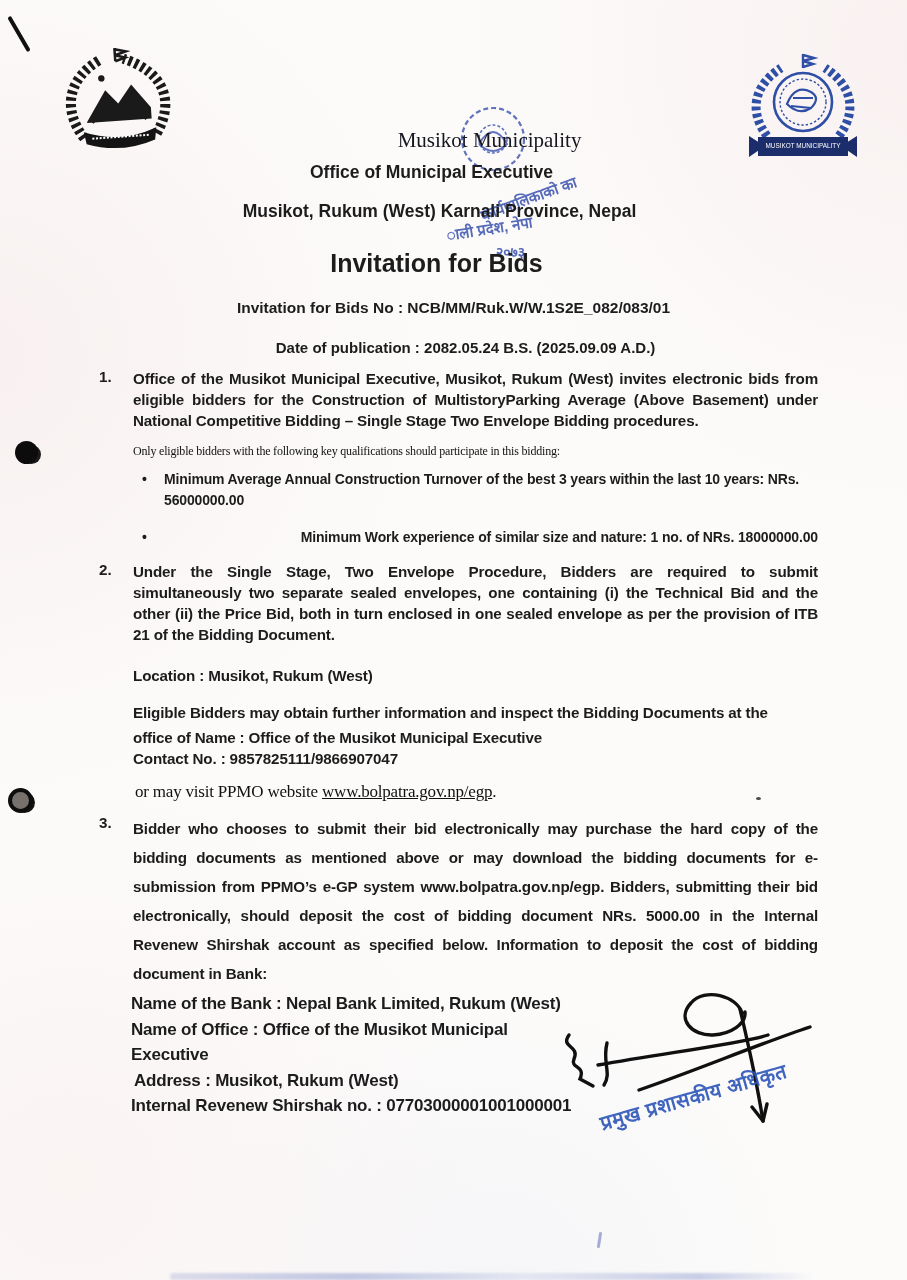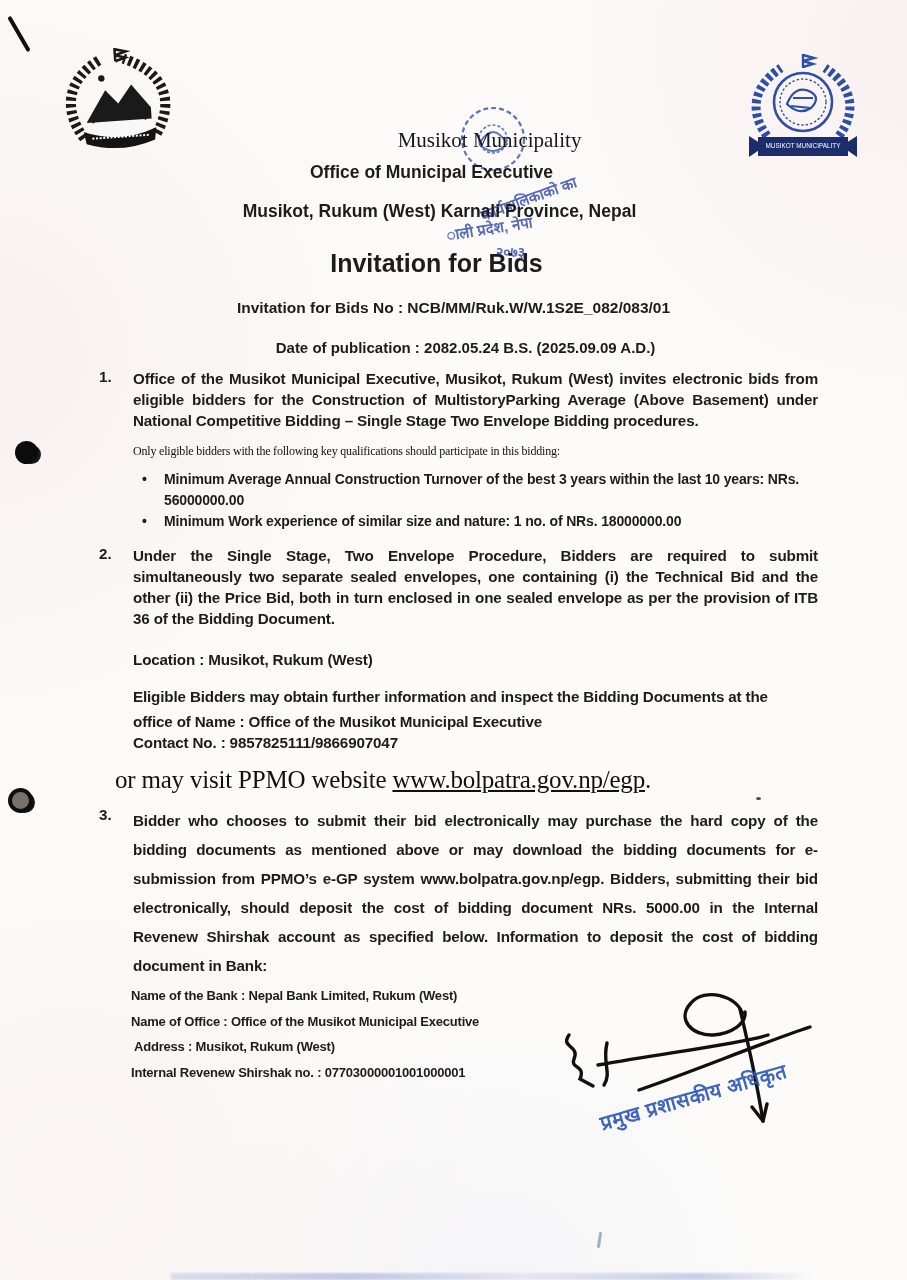--- a/index.html
+++ b/index.html
@@ -43,35 +43,35 @@
   
   .content{position:absolute;left:99px;top:368px;width:719px;}
   .item{display:flex;}
   .item .num{flex:none;width:34px;font-size:15.2px;font-weight:700;}
   .item .body{flex:1;}
   .p-just{font-size:15.2px;font-weight:700;line-height:21px;text-align:justify;margin:0;letter-spacing:-.15px;}
   .bi{}
   .serif-line{font-family:"Liberation Serif",serif;font-size:12px;color:#111;margin:13px 0 0 34px;letter-spacing:-.2px;}
   .bullets{margin:10px 0 0 41px;padding:0;list-style:none;}
   .bullets li{position:relative;padding-left:24px;font-size:14px;font-weight:700;line-height:21px;letter-spacing:-.15px;}
-  .bullets li + li{margin-top:0;}
+  .bullets li + li{margin-top:16px;text-align:right;}
   .bullets li::before{content:"•";position:absolute;left:2px;top:0;}
   .item2{margin-top:13px;}
   .item2 .p-just{line-height:21px;}
   .blockline{font-size:15.2px;font-weight:700;margin:0 0 0 34px;letter-spacing:-.15px;}
   .eligible{margin-top:16px;line-height:25px;max-width:670px;}
   .loc{margin-top:22px;}
   .mail{margin-top:16px;}
   .contact{}
-  .ppmo{font-family:"Liberation Serif",serif;font-size:25px;font-weight:400;color:#111;margin:15px 0 0 16px;letter-spacing:-.2px;}
+  .ppmo{font-family:"Liberation Serif",serif;font-size:17px;font-weight:400;color:#111;margin:15px 0 0 36px;letter-spacing:-.2px;}
   .ppmo .url{text-decoration:underline;}
   .item3{margin-top:12px;}
   .item3 .p-just{line-height:29px;font-weight:700;}
   .bank{margin:3px 0 0 32px;max-width:445px;}
-  .bank div{font-size:13px;font-weight:700;line-height:25.5px;letter-spacing:-.2px;}
+  .bank div{font-size:17px;font-weight:700;line-height:25.5px;letter-spacing:-.2px;}
   .bank .indent{margin-left:3px;}
   
   .signature{position:absolute;left:552px;top:973px;width:290px;height:168px;}
   .stamp-sign{position:absolute;left:596px;top:1078px;width:230px;color:#2c55b8;font-size:20px;font-weight:700;transform:rotate(-16deg);letter-spacing:.5px;opacity:.9;white-space:nowrap;}
 </style>
 </head>
 <body>
 
 <div class="sheet">
 
@@ -143,21 +143,21 @@
     <p class="serif-line">Only eligible bidders with the following key qualifications should participate in this bidding:</p>
 
     <ul class="bullets">
       <li><span>Minimum Average Annual Construction Turnover of the best 3 years within the last 10 years:  NRs. </span><span class="bi">56000000.00</span></li>
       <li><span>Minimum Work experience of similar size and nature: </span><span class="bi">1 no. of NRs. 18000000.00</span></li>
     </ul>
 
     <div class="item item2">
       <div class="num">2.</div>
       <div class="body">
-        <p class="p-just">Under the Single Stage, Two Envelope Procedure, Bidders are required to submit simultaneously two separate sealed envelopes, one containing (i) the Technical Bid and the other (ii) the Price Bid, both in turn enclosed in one sealed envelope as per the provision of ITB 36 of the Bidding Document.</p>
+        <p class="p-just">Under the Single Stage, Two Envelope Procedure, Bidders are required to submit simultaneously two separate sealed envelopes, one containing (i) the Technical Bid and the other (ii) the Price Bid, both in turn enclosed in one sealed envelope as per the provision of ITB 21 of the Bidding Document.</p>
       </div>
     </div>
 
     <p class="blockline loc">Location : Musikot, Rukum (West)</p>
     <p class="blockline eligible">Eligible Bidders may obtain further information and inspect the Bidding Documents at the office of Name : Office of the Musikot Municipal Executive</p>
     <p class="blockline contact">Contact No. : 9857825111/9866907047</p>
 
     <p class="ppmo"><span>or may visit PPMO website </span><span class="url">www.bolpatra.gov.np/egp</span><span>.</span></p>
 
     <div class="item item3">

